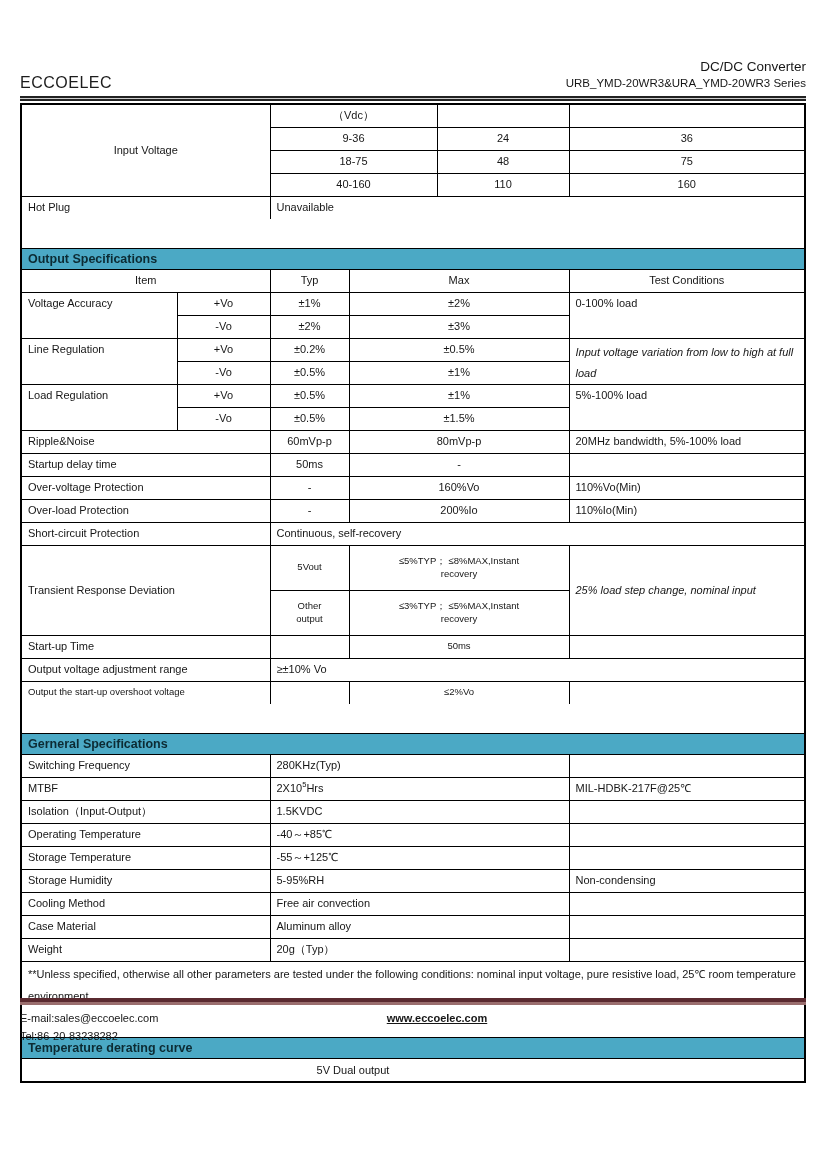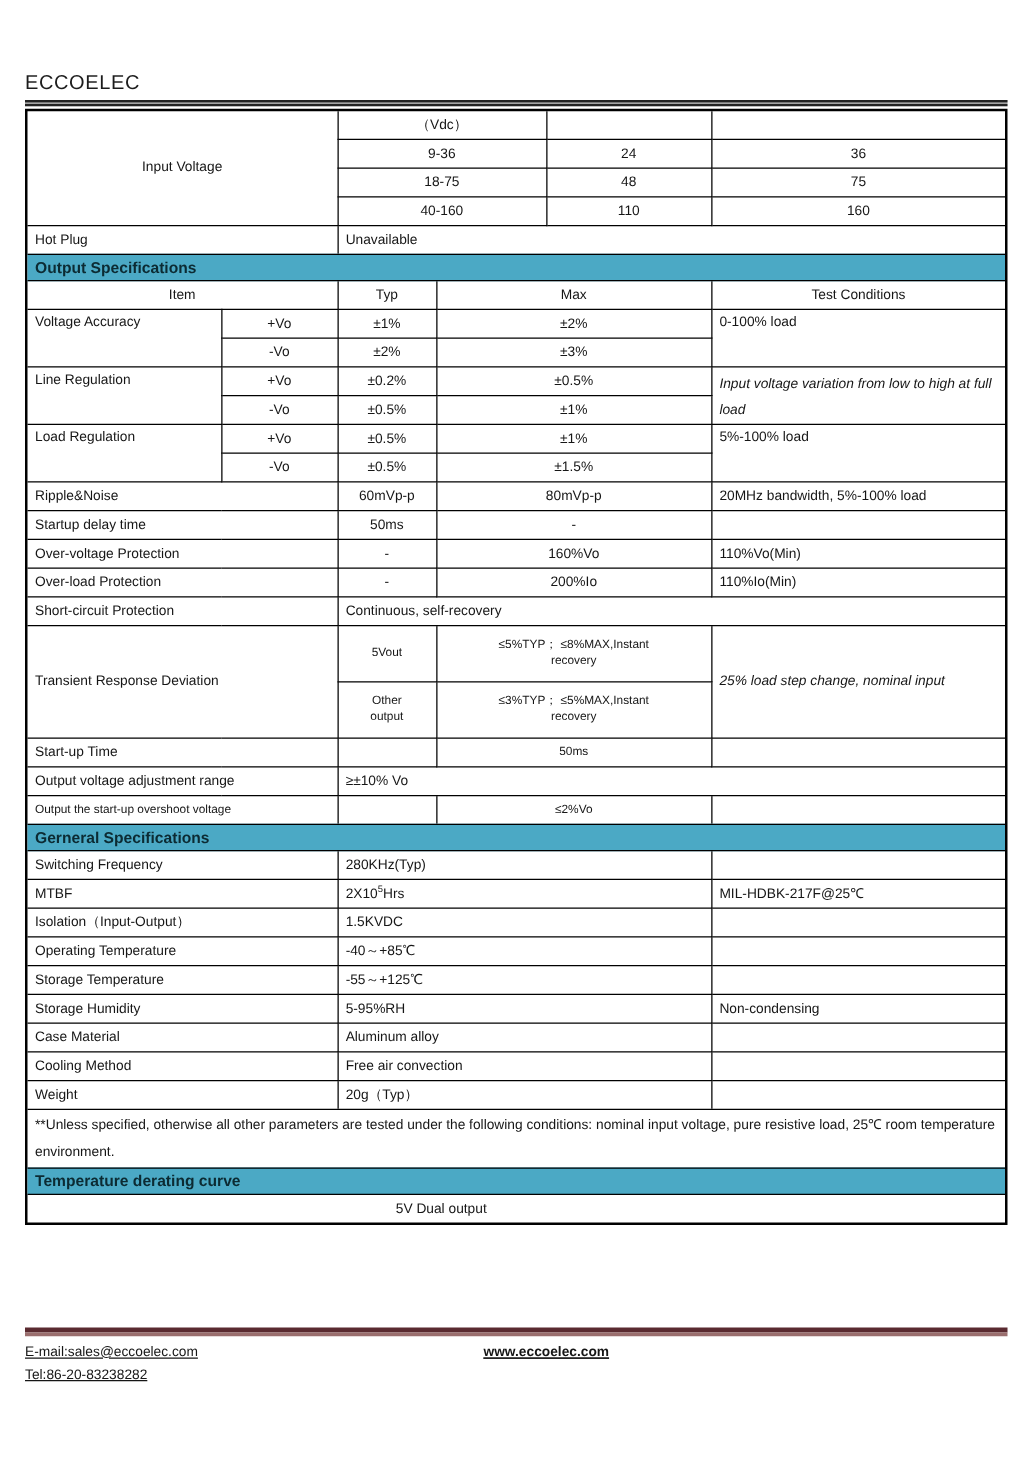--- a/index.html
+++ b/index.html
@@ -16,43 +16,47 @@
   .sheet{border:2px solid #000;margin-top:2px;}
   table{width:100%;border-collapse:collapse;table-layout:fixed;}
   td{border:1px solid #000;font-size:11px;height:22px;padding:0 6px;overflow:hidden;vertical-align:middle;line-height:1.35;}
   table tr:first-child td{border-top:none;}
   table tr:last-child td{border-bottom:none;}
   td:first-child{border-left:none;}
   td:last-child{border-right:none;}
   .c{text-align:center;padding:0 2px;margin-left:20px;}
   .top{vertical-align:top;padding-top:3px;margin-top:15px;}
   .small{font-size:9.5px;}
-  .band{background:#4BA9C5;border-top:1px solid #000;border-bottom:1px solid #000;height:20px;line-height:20px;padding:0 6px;font-size:12.5px;font-weight:bold;color:#0c2b33;}
+  .band{background:#4BA9C5;border-top:1px solid #000;border-bottom:1px solid #000;height:20px;line-height:20px;padding:0 6px;font-size:12.5px;font-weight:bold;color:#0c2b33;margin-top:29px;}
   .two-line{line-height:21px;font-style:italic;}
   .footnote{border-top:1px solid #000;font-size:11px;line-height:22px;padding:1px 6px;}
   .dual-row{height:22px;line-height:22px;font-size:11px;text-align:center;padding-right:148px;margin-left:28px;}
   sup.s5{font-size:7.5px;vertical-align:super;line-height:0;}
   
-  .footer{position:absolute;left:20px;top:1062px;width:786px;text-decoration:underline;}
+  .footer{position:absolute;left:20px;top:998px;width:786px;}
   .f-rule-a{height:4px;background:#5a2a30;}
   .f-rule-b{height:3px;background:#9a6e6e;}
   .f-row{display:flex;margin-top:5px;font-size:11px;line-height:1.6;}
   .f-left{width:262px;}
   .f-mid{width:262px;text-align:center;}
   .f-right{width:262px;text-align:right;}
   .site{font-weight:bold;text-decoration:underline;color:#161616;padding-left:48px;}
   .page-no{font-weight:bold;font-size:10.5px;}
 </style>
 </head>
 <body>
 
 <div class="content">
 
   <div class="hdr">
     <div class="brand">ECCOELEC</div>
+    <div class="hdr-right">
+      <div class="product">DC/DC Converter</div>
+      <div class="series">URB_YMD-20WR3&amp;URA_YMD-20WR3  Series</div>
+    </div>
   </div>
   <div class="dbl-rule"></div>
 
   <div class="sheet">
 
     <table>
       <colgroup>
           <col style="width:248px">
           <col style="width:167px">
           <col style="width:132px">
@@ -251,27 +255,27 @@
         <td>Storage Temperature</td>
         <td>-55～+125℃</td>
         <td></td>
       </tr>
       <tr>
         <td>Storage Humidity</td>
         <td>5-95%RH</td>
         <td>Non-condensing</td>
       </tr>
       <tr>
+        <td>Cooling Method</td>
+        <td>Free air convection</td>
+        <td></td>
+      </tr>
+      <tr>
         <td>Case Material</td>
         <td>Aluminum alloy</td>
-        <td></td>
-      </tr>
-      <tr>
-        <td>Cooling Method</td>
-        <td>Free air convection</td>
         <td></td>
       </tr>
       <tr>
         <td>Weight</td>
         <td>20g（Typ）</td>
         <td></td>
       </tr>
     </tbody>
       </table>
 

